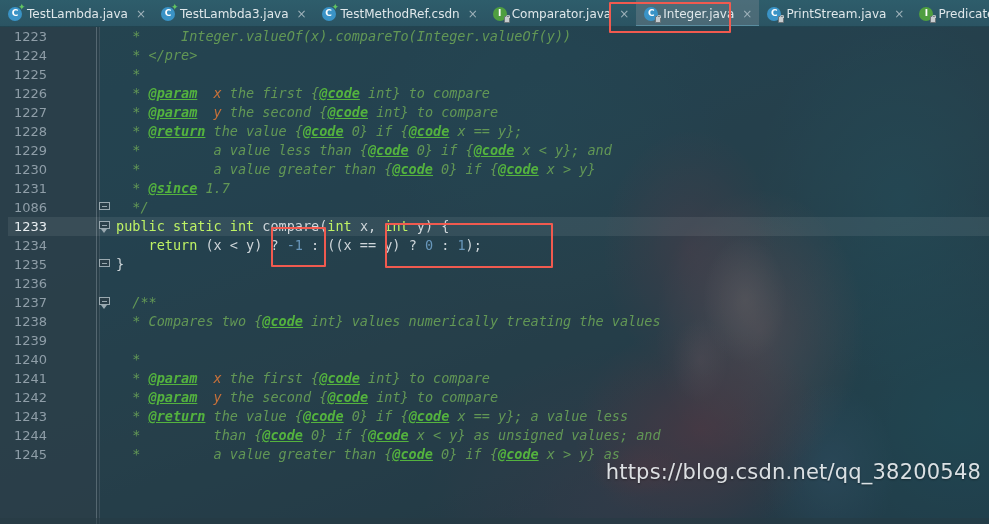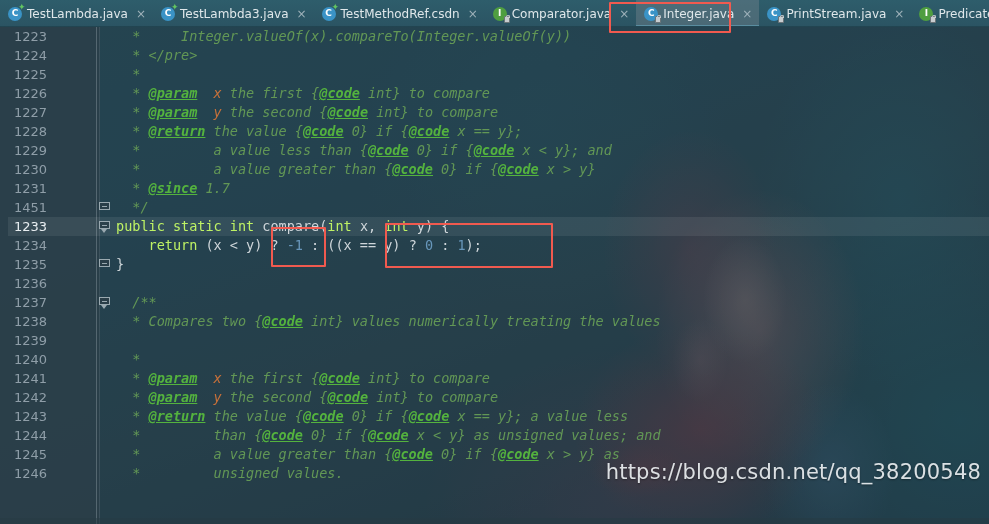--- a/index.html
+++ b/index.html
@@ -299,35 +299,34 @@
     <div class="lines" id="lines">
         <div class="line"><span class="lno">1223</span><span class="code"><span class="c-doc">  *     Integer.valueOf(x).compareTo(Integer.valueOf(y))</span></span></div>
         <div class="line"><span class="lno">1224</span><span class="code"><span class="c-doc">  * &lt;/pre&gt;</span></span></div>
         <div class="line"><span class="lno">1225</span><span class="code"><span class="c-doc">  *</span></span></div>
         <div class="line"><span class="lno">1226</span><span class="code"><span class="c-doc">  * </span><span class="c-tag">@param</span><span class="c-doc">  </span><span class="c-param">x</span><span class="c-doc"> the first {</span><span class="c-tag">@code</span><span class="c-doc"> int} to compare</span></span></div>
         <div class="line"><span class="lno">1227</span><span class="code"><span class="c-doc">  * </span><span class="c-tag">@param</span><span class="c-doc">  </span><span class="c-param">y</span><span class="c-doc"> the second {</span><span class="c-tag">@code</span><span class="c-doc"> int} to compare</span></span></div>
         <div class="line"><span class="lno">1228</span><span class="code"><span class="c-doc">  * </span><span class="c-tag">@return</span><span class="c-doc"> the value {</span><span class="c-tag">@code</span><span class="c-doc"> 0} if {</span><span class="c-tag">@code</span><span class="c-doc"> x == y};</span></span></div>
         <div class="line"><span class="lno">1229</span><span class="code"><span class="c-doc">  *         a value less than {</span><span class="c-tag">@code</span><span class="c-doc"> 0} if {</span><span class="c-tag">@code</span><span class="c-doc"> x &lt; y}; and</span></span></div>
         <div class="line"><span class="lno">1230</span><span class="code"><span class="c-doc">  *         a value greater than {</span><span class="c-tag">@code</span><span class="c-doc"> 0} if {</span><span class="c-tag">@code</span><span class="c-doc"> x &gt; y}</span></span></div>
         <div class="line"><span class="lno">1231</span><span class="code"><span class="c-doc">  * </span><span class="c-tag">@since</span><span class="c-doc"> 1.7</span></span></div>
-        <div class="line"><span class="lno">1451</span><span class="fold"><span class="box"></span></span><span class="code"><span class="c-doc">  */</span></span></div>
+        <div class="line"><span class="lno">1086</span><span class="fold"><span class="box"></span></span><span class="code"><span class="c-doc">  */</span></span></div>
         <div class="line caret"><span class="lno">1233</span><span class="fold tip"><span class="box"></span><span class="tri"></span></span><span class="code"><span class="c-kw">public static int </span><span class="c-plain">compare</span><span class="c-punct">(</span><span class="c-kw">int </span><span class="c-plain">x</span><span class="c-punct">, </span><span class="c-kw">int </span><span class="c-plain">y</span><span class="c-punct">) {</span></span></div>
         <div class="line"><span class="lno">1234</span><span class="code"><span class="c-plain">    </span><span class="c-kw">return </span><span class="c-punct">(x &lt; y) ? </span><span class="c-num">-1</span><span class="c-punct"> : ((x == y) ? </span><span class="c-num">0</span><span class="c-punct"> : </span><span class="c-num">1</span><span class="c-punct">);</span></span></div>
         <div class="line"><span class="lno">1235</span><span class="fold"><span class="box"></span></span><span class="code"><span class="c-punct">}</span></span></div>
         <div class="line"><span class="lno">1236</span><span class="code"><span class="c-plain"></span></span></div>
         <div class="line"><span class="lno">1237</span><span class="fold tip"><span class="box"></span><span class="tri"></span></span><span class="code"><span class="c-doc">  /**</span></span></div>
         <div class="line"><span class="lno">1238</span><span class="code"><span class="c-doc">  * Compares two {</span><span class="c-tag">@code</span><span class="c-doc"> int} values numerically treating the values</span></span></div>
         <div class="line"><span class="lno">1239</span></div>
         <div class="line"><span class="lno">1240</span><span class="code"><span class="c-doc">  *</span></span></div>
         <div class="line"><span class="lno">1241</span><span class="code"><span class="c-doc">  * </span><span class="c-tag">@param</span><span class="c-doc">  </span><span class="c-param">x</span><span class="c-doc"> the first {</span><span class="c-tag">@code</span><span class="c-doc"> int} to compare</span></span></div>
         <div class="line"><span class="lno">1242</span><span class="code"><span class="c-doc">  * </span><span class="c-tag">@param</span><span class="c-doc">  </span><span class="c-param">y</span><span class="c-doc"> the second {</span><span class="c-tag">@code</span><span class="c-doc"> int} to compare</span></span></div>
         <div class="line"><span class="lno">1243</span><span class="code"><span class="c-doc">  * </span><span class="c-tag">@return</span><span class="c-doc"> the value {</span><span class="c-tag">@code</span><span class="c-doc"> 0} if {</span><span class="c-tag">@code</span><span class="c-doc"> x == y}; a value less</span></span></div>
         <div class="line"><span class="lno">1244</span><span class="code"><span class="c-doc">  *         than {</span><span class="c-tag">@code</span><span class="c-doc"> 0} if {</span><span class="c-tag">@code</span><span class="c-doc"> x &lt; y} as unsigned values; and</span></span></div>
         <div class="line"><span class="lno">1245</span><span class="code"><span class="c-doc">  *         a value greater than {</span><span class="c-tag">@code</span><span class="c-doc"> 0} if {</span><span class="c-tag">@code</span><span class="c-doc"> x &gt; y} as</span></span></div>
-        <div class="line"><span class="lno">1246</span><span class="code"><span class="c-doc">  *         unsigned values.</span></span></div>
       </div>
   </div>
 
   <div class="annot" id="annot-int"></div>
   <div class="annot" id="annot-sig"></div>
 
   <div id="watermark">https://blog.csdn.net/qq_38200548</div>
 
   <div id="bottomstrip"></div>
 </div>

